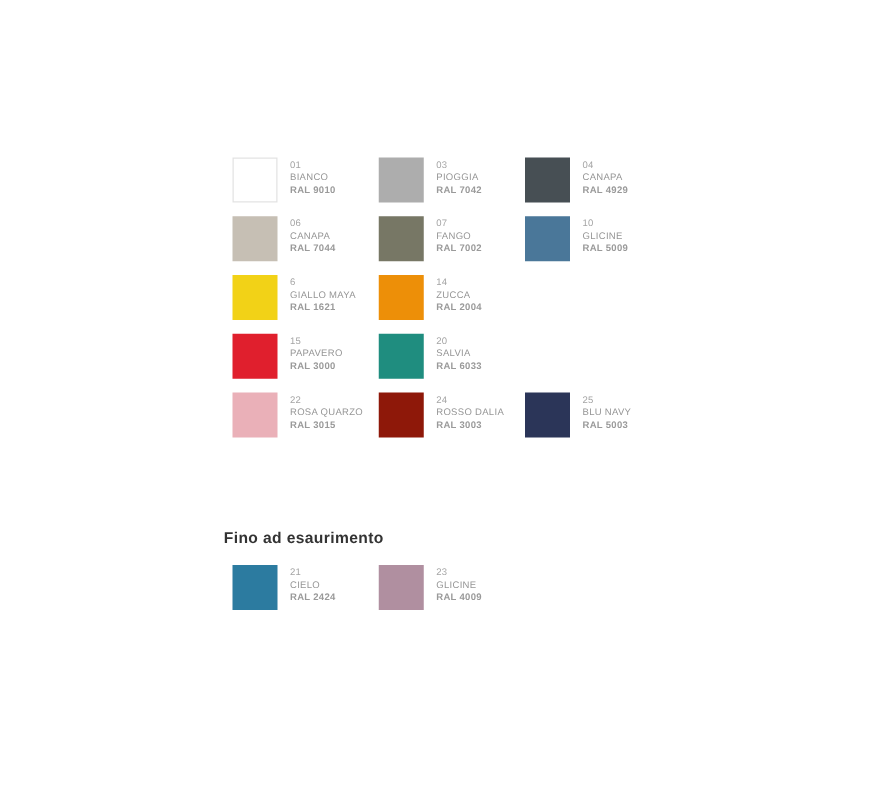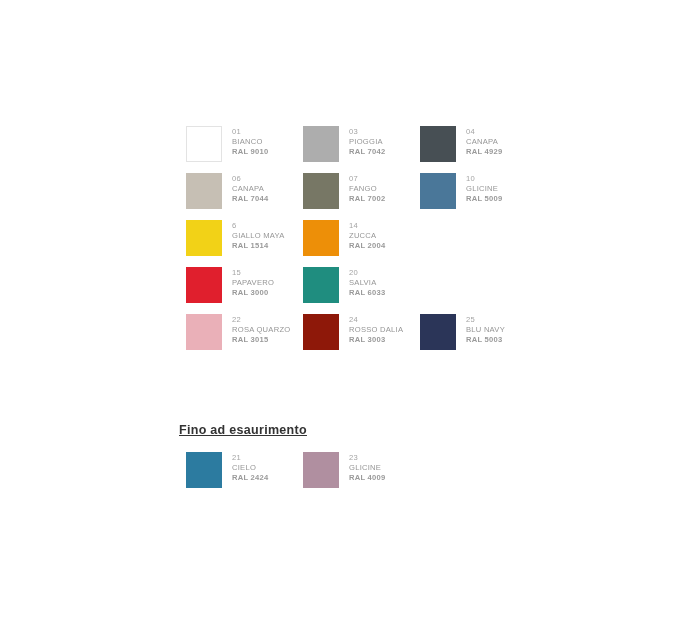--- a/index.html
+++ b/index.html
@@ -65,21 +65,20 @@
 
   
   .section-heading {
     position: absolute;
     left: 179px;
     top: 423px;
     font-size: 12.5px;
     font-weight: bold;
     color: #333333;
     letter-spacing: 0.3px;
-    text-decoration: underline;
   }
 
   
   .clearance-grid {
     position: absolute;
     left: 186px;
     top: 452px;
   }
 </style>
 </head>
@@ -139,21 +138,21 @@
             <div class="chip-ral">RAL 5009</div>
           </div>
         </div>
       </div>
       <div class="swatch-row">
         <div class="swatch-cell">
           <div class="chip" style="background-color: rgb(242, 210, 23);"></div>
           <div class="chip-text">
             <div class="chip-code">6</div>
             <div class="chip-name">GIALLO MAYA</div>
-            <div class="chip-ral">RAL 1514</div>
+            <div class="chip-ral">RAL 1621</div>
           </div>
         </div>
         <div class="swatch-cell">
           <div class="chip" style="background-color: rgb(237, 143, 8);"></div>
           <div class="chip-text">
             <div class="chip-code">14</div>
             <div class="chip-name">ZUCCA</div>
             <div class="chip-ral">RAL 2004</div>
           </div>
         </div>

